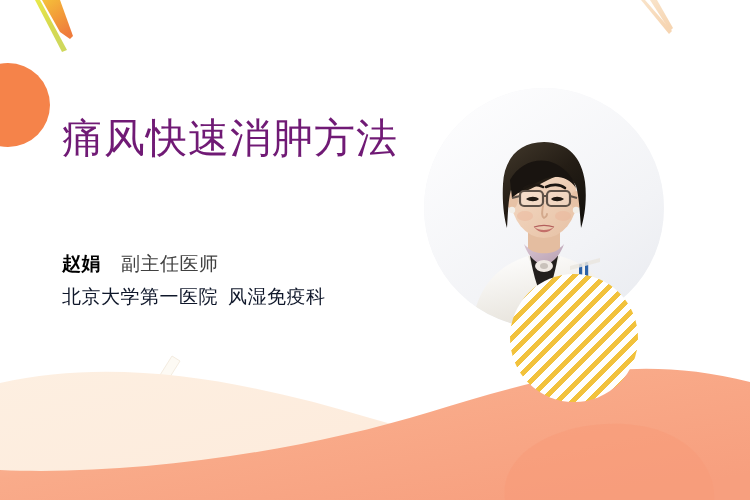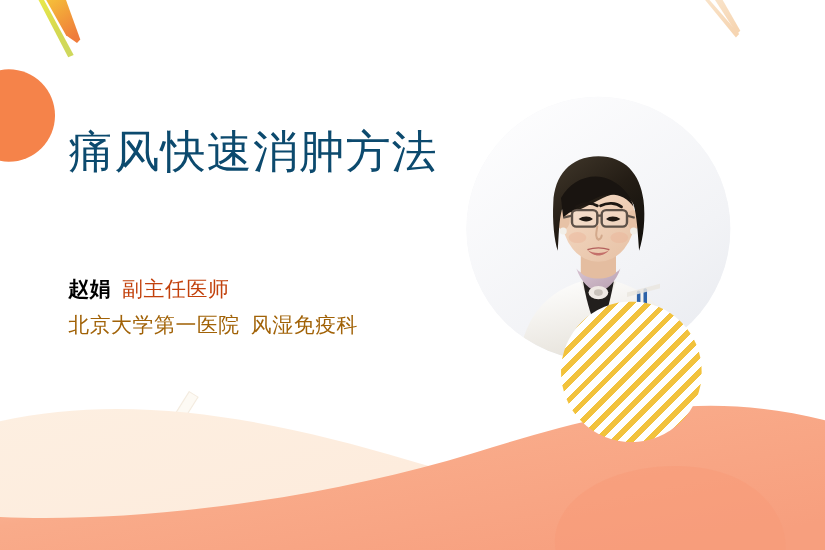--- a/index.html
+++ b/index.html
@@ -26,21 +26,21 @@
   }
 
   
   #title {
     position: absolute;
     left: 62px;
     top: 113px;
     font-size: 41px;
     line-height: 50px;
     letter-spacing: 1px;
-    color: #0c4a6e;
+    color: #701a75;
     font-weight: 500;
     white-space: nowrap;
   }
 
   
   #doctor-info {
     position: absolute;
     left: 62px;
     top: 248px;
     white-space: nowrap;
@@ -49,28 +49,28 @@
     font-size: 19px;
     line-height: 32px;
     white-space: nowrap;
   }
   .doctor-name {
     color: #000000;
     font-weight: bold;
     letter-spacing: 0.5px;
   }
   .doctor-rank {
-    color: #c2410c;
-    margin-left: 10px;
+    color: #404040;
+    margin-left: 20px;
     letter-spacing: 0.5px;
   }
   .info-line-2 {
     font-size: 19px;
     line-height: 34px;
-    color: #a16207;
+    color: #0f172a;
     letter-spacing: 0.5px;
   }
   .hospital-dept {
     margin-left: 10px;
   }
 
   
   #portrait-wrap {
     position: absolute;
     left: 424px;

